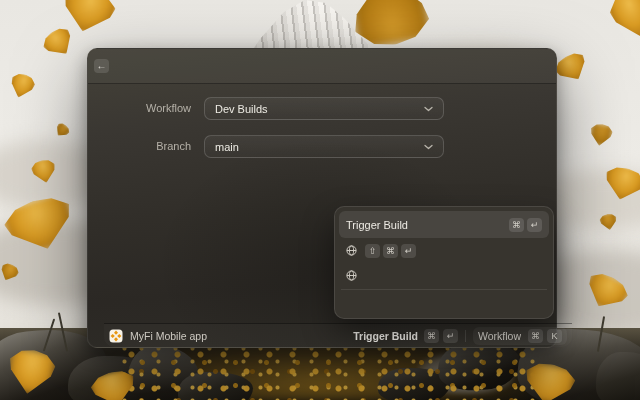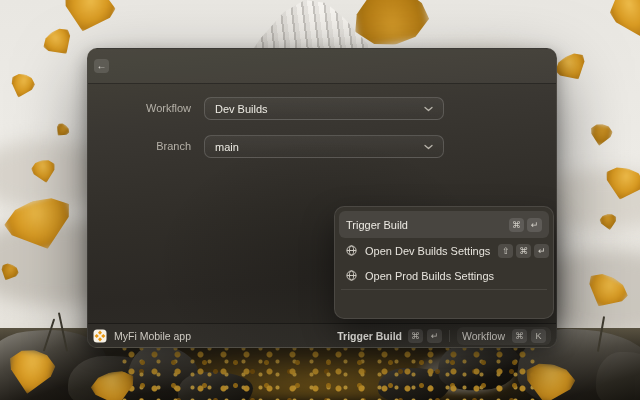--- a/index.html
+++ b/index.html
@@ -73,21 +73,21 @@
   .caret { width:1px; height:12px; background:#d4d1c9; }
   .search-input { background:transparent; border:none; outline:none; color:#dad7cf; font-size:11px; width:100%;
     font-family:"Liberation Sans", sans-serif; }
   .search-input::placeholder { color:#8f8b81; }
 
   .kcap { min-width:15px; height:14px; padding:0 3px; border-radius:4px; background:rgba(255,255,255,0.12);
     color:#d2cfc7; font-size:9px; line-height:14px; text-align:center; flex:none; }
   .kgroup { display:flex; gap:3px; flex:none; }
 
   
-  .footer { position:absolute; left:0; bottom:0; width:100%; height:24px; border-top:1px solid rgba(0,0,0,0.38);
+  .footer { position:absolute; left:16px; bottom:0; width:100%; height:24px; border-top:1px solid rgba(0,0,0,0.38);
     background:rgba(255,255,255,0.02); border-radius:0 0 10px 10px;
     display:flex; align-items:center; padding:0 5px 0 5px; z-index:2; }
   .app-id { display:flex; align-items:center; gap:7px; flex:1; }
   .app-icon { width:14px; height:14px; flex:none; }
   .app-name { color:#cdc9c1; font-size:10.5px; }
   .f-primary { display:flex; align-items:center; gap:4px; cursor:pointer; }
   .f-primary .txt { color:#efede8; font-size:10.5px; font-weight:bold; margin-right:2px; }
   .f-sep { width:1px; height:12px; background:rgba(255,255,255,0.12); margin:0 7px; }
   .f-actions { display:flex; align-items:center; gap:4px; background:rgba(255,255,255,0.055);
     border-radius:6px; height:18px; padding:0 5px; cursor:pointer; }
@@ -174,36 +174,34 @@
         </span>
       </div>
       <div class="p-row plain">
         <svg class="globe" width="11" height="11" viewBox="0 0 11 11">
             <g fill="none" stroke="#cbc7bf" stroke-width="1">
               <circle cx="5.5" cy="5.5" r="4.6"></circle>
               <ellipse cx="5.5" cy="5.5" rx="2.1" ry="4.6"></ellipse>
               <line x1="0.9" y1="5.5" x2="10.1" y2="5.5"></line>
             </g>
           </svg>
-        <span class="lbl">Open Dev Builds Settings</span>
         <span class="kgroup">
           <span class="kcap">⇧</span>
           <span class="kcap">⌘</span>
           <span class="kcap">↵</span>
         </span>
       </div>
       <div class="p-row plain">
         <svg class="globe" width="11" height="11" viewBox="0 0 11 11">
             <g fill="none" stroke="#cbc7bf" stroke-width="1">
               <circle cx="5.5" cy="5.5" r="4.6"></circle>
               <ellipse cx="5.5" cy="5.5" rx="2.1" ry="4.6"></ellipse>
               <line x1="0.9" y1="5.5" x2="10.1" y2="5.5"></line>
             </g>
           </svg>
-        <span class="lbl">Open Prod Builds Settings</span>
       </div>
       <div class="p-div"></div>
     </div>
 
     <div class="footer">
       <div class="app-id">
         <svg class="app-icon" width="14" height="14" viewBox="0 0 14 14">
           <rect x="0.5" y="0.5" width="13" height="13" rx="3.5" fill="#f7f2e7"></rect>
           <g fill="#e8960f">
             <path d="M7 1.6 L9 3.7 L7 5.8 L5 3.7 Z"></path>

